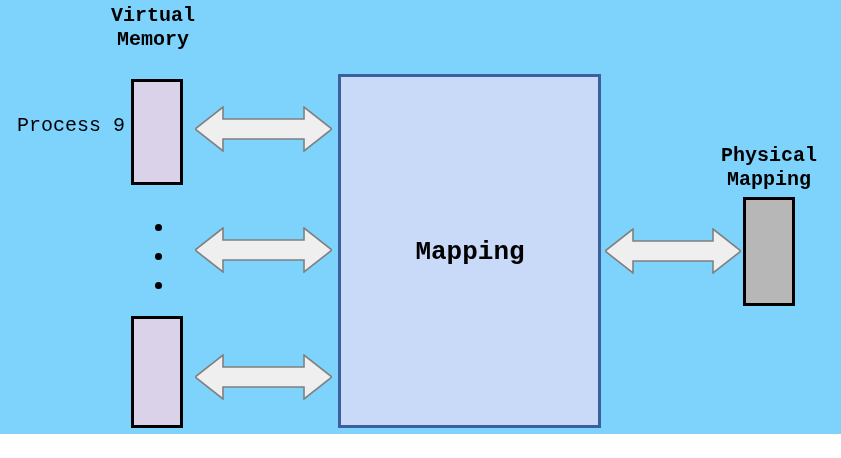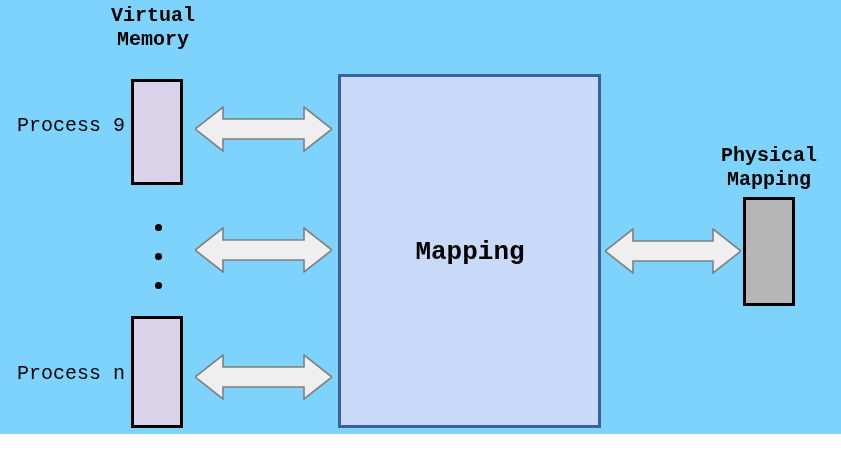--- a/index.html
+++ b/index.html
@@ -142,21 +142,20 @@
     <span class="dot d2"></span>
     <span class="dot d3"></span>
   </div>
 
   <div class="arrow" id="arrow-mid">
     <svg width="137" height="46" viewBox="0 0 137 46">
       <polygon points="0,23 28,1 28,13 109,13 109,1 137,23 109,45 109,33 28,33 28,45" fill="#EFEFEF" stroke="#808080" stroke-width="1.6" stroke-linejoin="miter"></polygon>
     </svg>
   </div>
 
-  <div class="label right" id="procn-label">Process n</div>
 
   <div class="box box-vm" id="vm-box-n"></div>
 
   <div class="arrow" id="arrow-n">
     <svg width="137" height="46" viewBox="0 0 137 46">
       <polygon points="0,23 28,1 28,13 109,13 109,1 137,23 109,45 109,33 28,33 28,45" fill="#EFEFEF" stroke="#808080" stroke-width="1.6" stroke-linejoin="miter"></polygon>
     </svg>
   </div>
 
   <div class="box box-mapping" id="mapping-box"></div>

